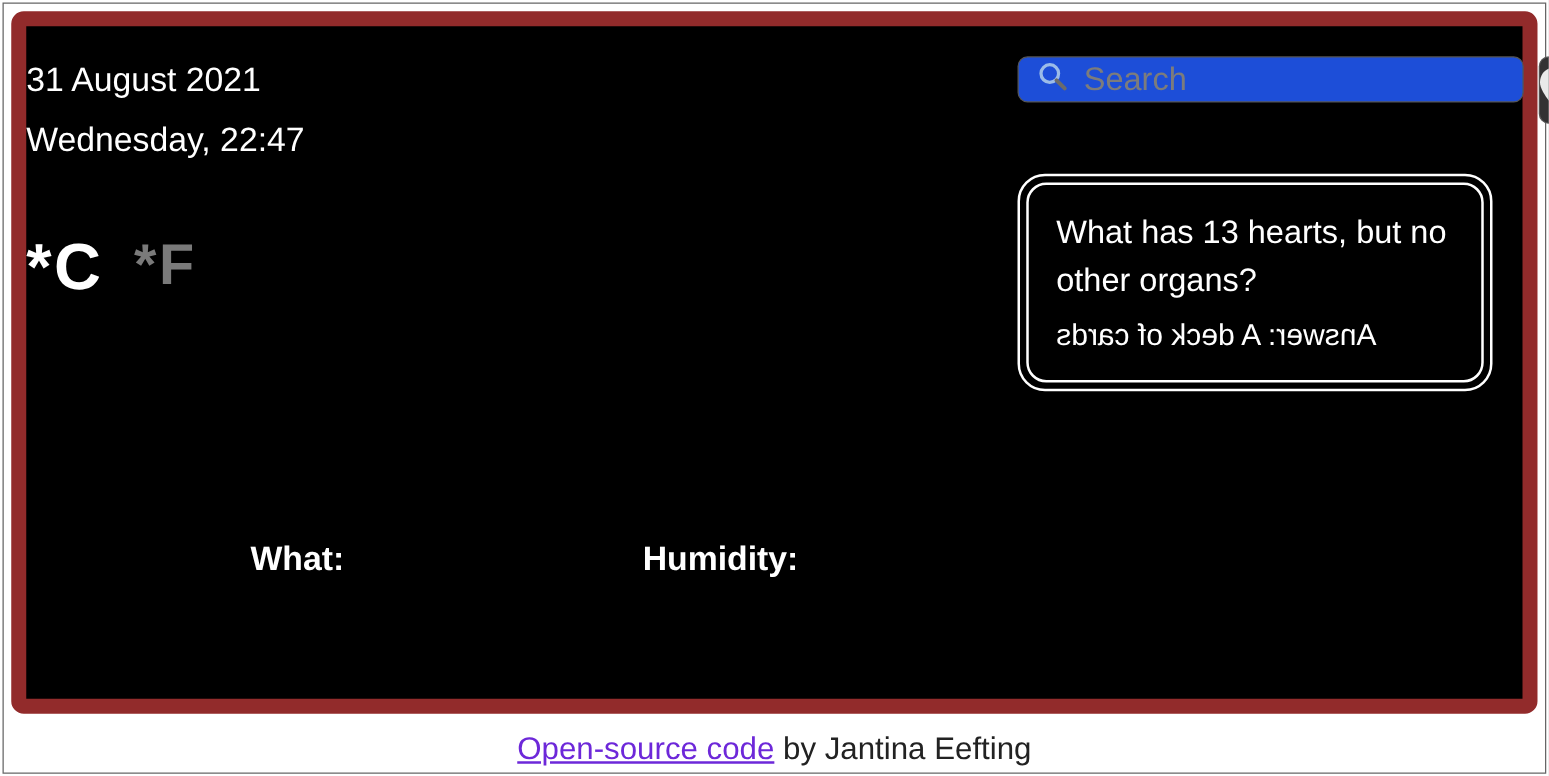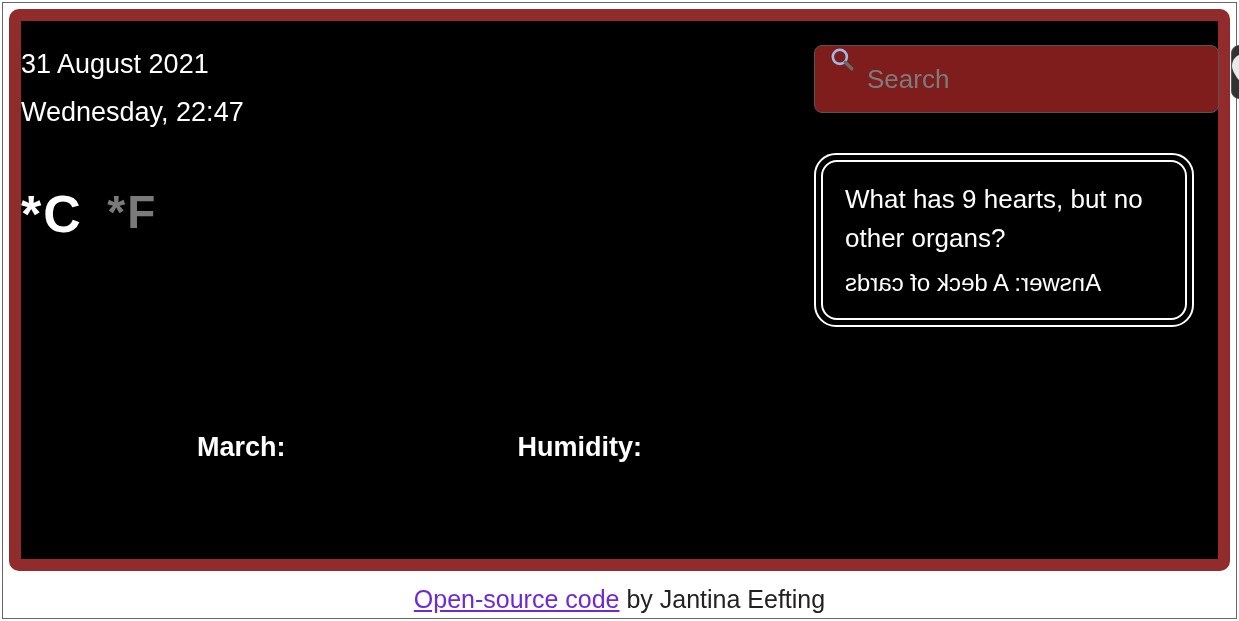--- a/index.html
+++ b/index.html
@@ -78,25 +78,26 @@
     display: flex;
     flex-direction: column;
   }
   .search-row {
     display: flex;
     gap: 12px;
     margin-bottom: 36px;
   }
   .search-box {
     flex: 1;
-    height: 68px;
-    background: #7f1d1d;
+    height: 37px;
+    background: #1d4ed8;
     border: 1px solid #555;
     border-radius: 8px;
     display: flex;
+    align-items: center;
     padding: 0 14px;
     gap: 10px;
   }
   .search-box input {
     flex: 1;
     background: transparent;
     border: none;
     outline: none;
     color: #b8b8b8;
     font-size: 26px;
@@ -163,21 +164,21 @@
     <div class="mid-col">
       <div class="date-line">31 August 2021</div>
       <div class="day-line">Wednesday, 22:47</div>
       <div class="units-row">
         <span class="unit-selected">*C</span>
         <span class="unit-unselected">*F</span>
       </div>
     </div>
 
     <div class="bottom-stats">
-      <div>March:</div>
+      <div>What:</div>
       <div>Humidity:</div>
     </div>
 
     <div class="right-col">
       <div class="search-row">
         <div class="search-box">
           <span class="mag-icon">
             <svg viewBox="0 0 24 24">
                 <circle cx="10" cy="10" r="6.5" fill="none" stroke="#9bbce8" stroke-width="2.4"></circle>
                 <line x1="15" y1="15" x2="21" y2="21" stroke="#6b6b6b" stroke-width="3" stroke-linecap="round"></line>
@@ -190,21 +191,21 @@
             <svg viewBox="0 0 24 32">
                 <path d="M12 0 C5 0 0 5 0 12 c0 8 12 20 12 20 s12-12 12-20 C24 5 19 0 12 0z" fill="#e9e9e9"></path>
                 <circle cx="12" cy="11" r="4.5" fill="#333"></circle>
               </svg>
           </span>
         </div>
       </div>
 
       <div class="riddle-wrap">
         <div class="riddle-inner">
-          <div class="riddle-q">What has 9 hearts, but no other organs?</div>
+          <div class="riddle-q">What has 13 hearts, but no other organs?</div>
           <div class="riddle-a">Answer: A deck of cards</div>
         </div>
       </div>
     </div>
 
   </div>
 
   <div class="footer">
     <a href="#">Open-source code</a><span> by Jantina Eefting</span>
   </div>

